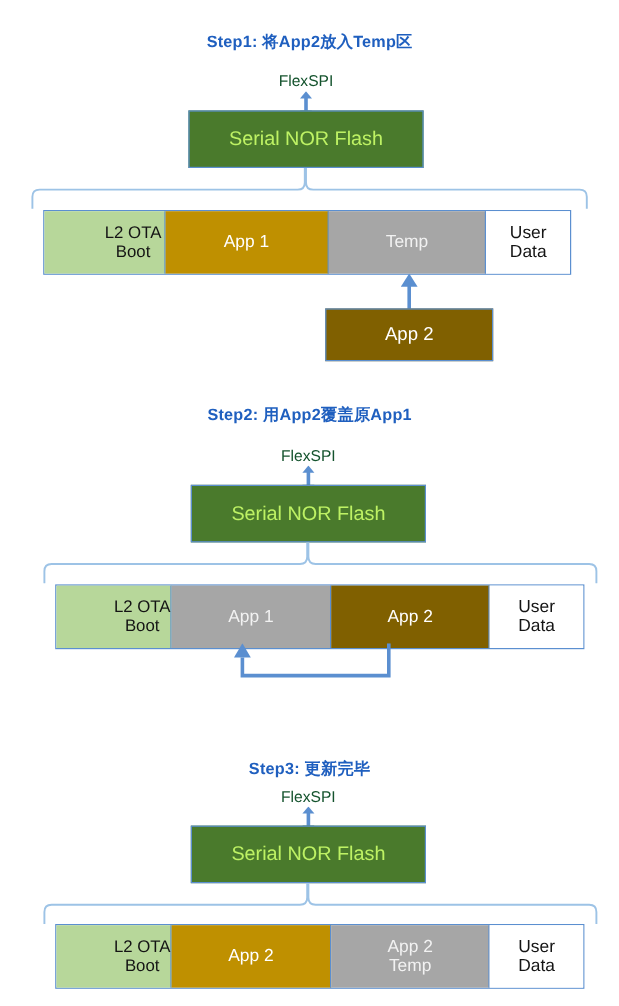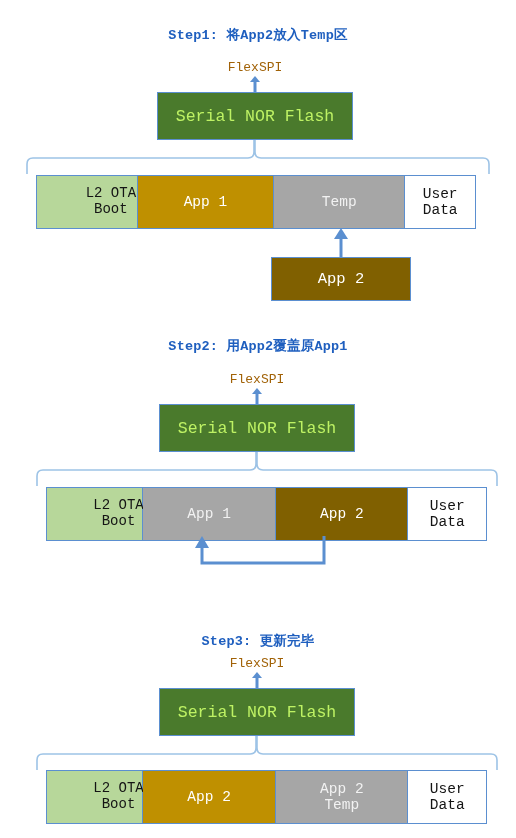--- a/index.html
+++ b/index.html
@@ -12,21 +12,20 @@
     height: 838px;
     position: relative;
     font-family: "Liberation Sans", "DejaVu Sans", sans-serif;
     overflow: hidden;
   }
 
   .step-section {
     position: absolute;
     left: 0;
     width: 516px;
-    font-family: Liberation Mono, monospace;
   }
   #step1 { top: 0;   height: 320px; }
   #step2 { top: 320px; height: 290px; }
   #step3 { top: 618px; height: 228px; }
 
   
   .step-title {
     position: absolute;
     left: 0;
     width: 516px;
@@ -37,21 +36,21 @@
     letter-spacing: 0.2px;
     white-space: nowrap;
   }
 
   
   .flexspi-label {
     position: absolute;
     width: 120px;
     text-align: center;
     font-size: 13px;
-    color: #a16207;
+    color: #14532d;
     white-space: nowrap;
   }
 
   
   .dbl-arrow {
     position: absolute;
     width: 14px;
     height: 22px;
   }
 

